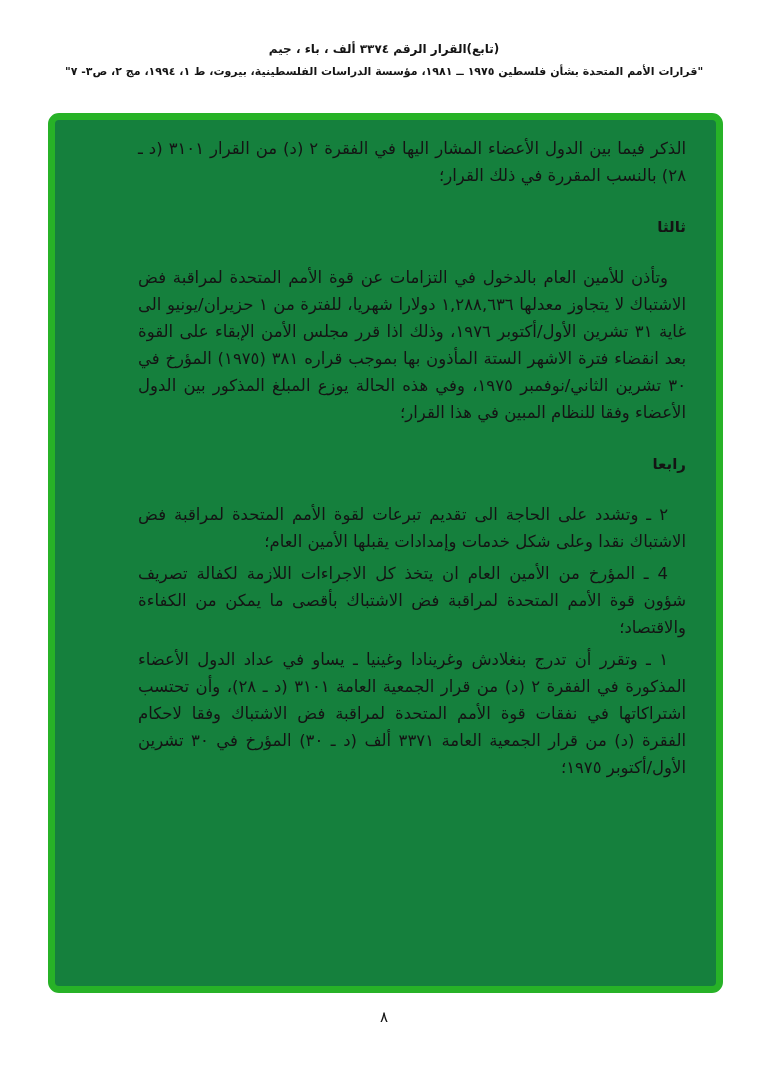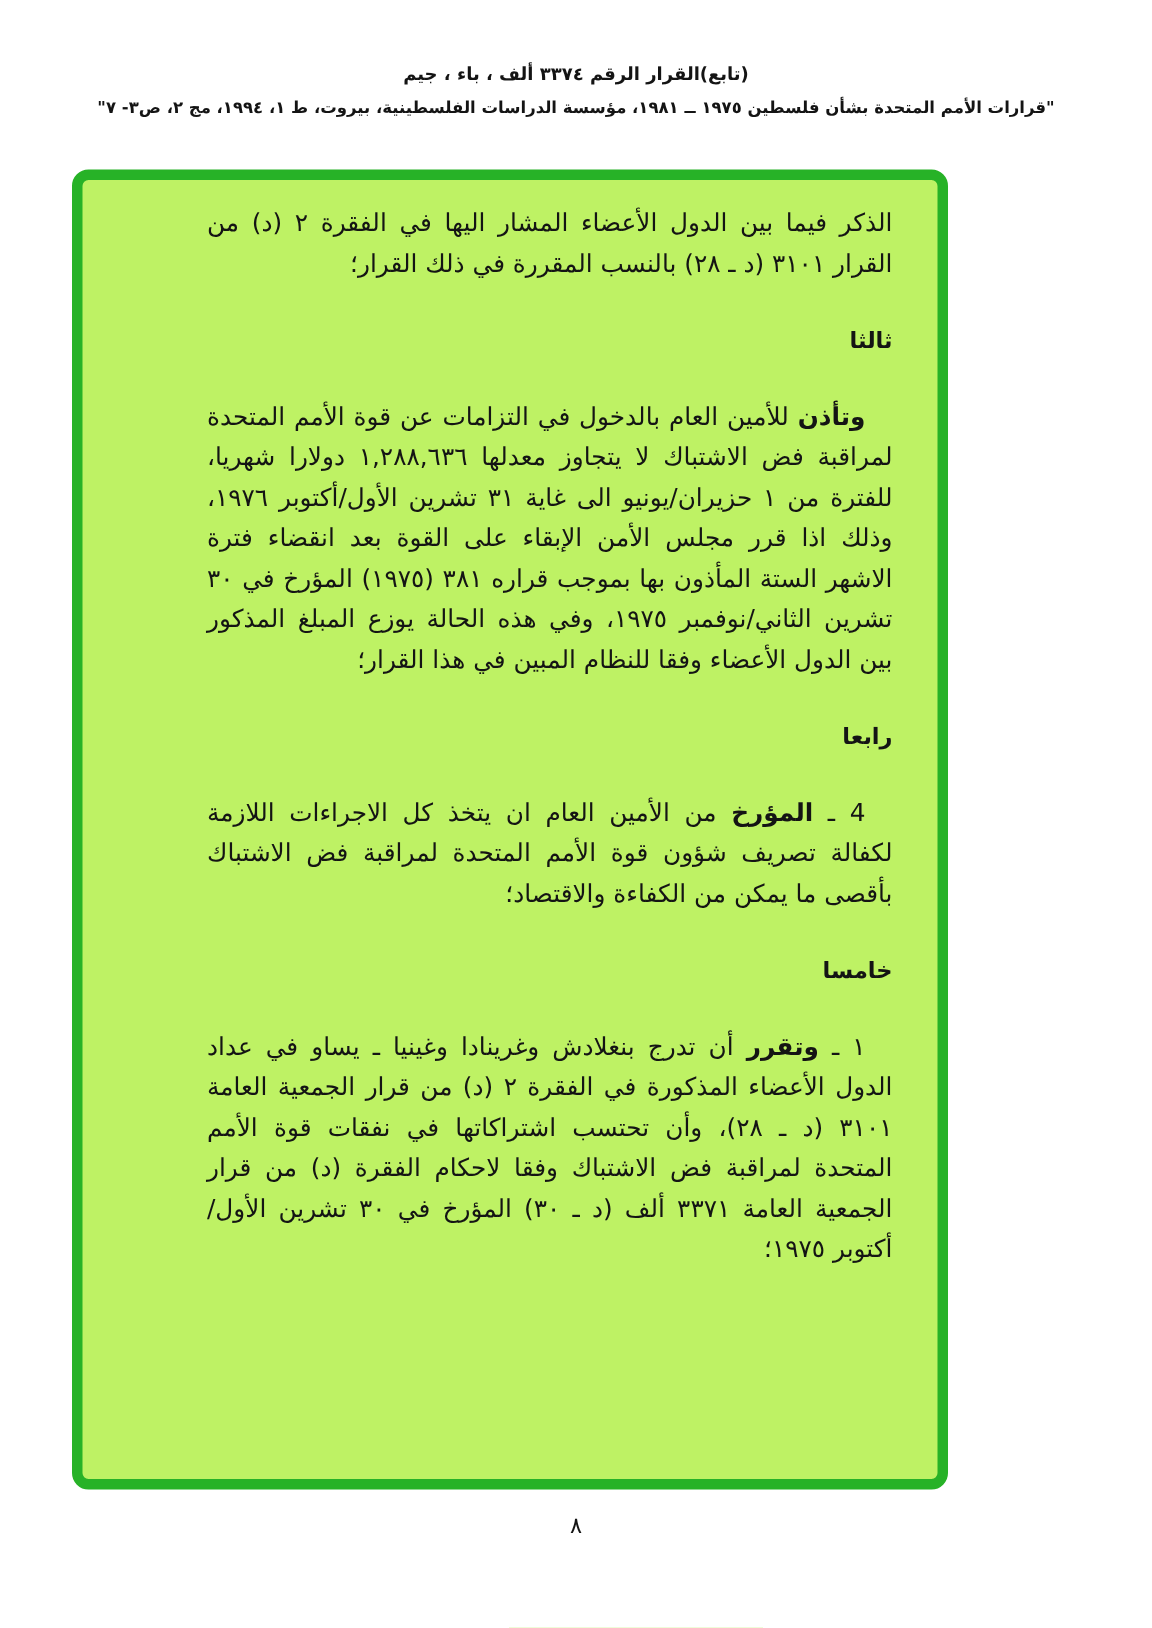--- a/index.html
+++ b/index.html
@@ -27,44 +27,44 @@
   }
   .citation {
     font-weight: bold;
     font-size: 11px;
     margin-top: 9px;
     white-space: nowrap;
   }
   .frame {
     position: absolute;
     left: 48px; top: 113px;
-    width: 584px; height: 880px;
+    width: 675px; height: 880px;
     border: 7px solid #27b227;
     border-radius: 11px;
     box-sizing: border-box;
-    background: #bef264;
+    background: #15803d;
     padding-left: 45px;
   }
   .content {
     direction: rtl;
     padding: 15px 30px 0 38px;
     font-size: 16.5px;
     line-height: 27px;
     text-align: justify;
     text-align-last: auto;
   }
   p.para { margin: 0; }
   p.first-indent { text-indent: 18px; }
   p.num-para { margin-top: 5px; }
   h2.sec-heading {
     font-size: 15px;
     font-weight: bold;
     margin: 25px 0 23px 0;
   }
-  .lead { font-weight: bold; }
+  .lead { font-weight: normal; }
   .footer {
     position: absolute;
     left: 0; right: 0;
     top: 1008px;
     text-align: center;
     font-size: 15px;
     color: #141414;
   }
 </style>
 </head>
@@ -82,24 +82,24 @@
 
       <p class="para">الذكر فيما بين الدول الأعضاء المشار اليها في الفقرة ٢ (د) من القرار ٣١٠١ (د ـ ٢٨) بالنسب المقررة في ذلك القرار؛</p>
 
       <h2 class="sec-heading">ثالثا</h2>
 
       <p class="para first-indent"><span class="lead">وتأذن</span><span> للأمين العام بالدخول في التزامات عن قوة الأمم المتحدة لمراقبة فض الاشتباك لا يتجاوز معدلها ١,٢٨٨,٦٣٦ دولارا شهريا، للفترة من ١ حزيران/يونيو الى غاية ٣١ تشرين الأول/أكتوبر ١٩٧٦، وذلك اذا قرر مجلس الأمن الإبقاء على القوة بعد انقضاء فترة الاشهر الستة المأذون بها بموجب قراره ٣٨١ (١٩٧٥) المؤرخ في ٣٠ تشرين الثاني/نوفمبر ١٩٧٥، وفي هذه الحالة يوزع المبلغ المذكور بين الدول الأعضاء وفقا للنظام المبين في هذا القرار؛</span></p>
 
       <h2 class="sec-heading">رابعا</h2>
 
 
+      <p class="para first-indent num-para"><span>٢ ـ </span><span class="lead">وتشدد</span><span> على الحاجة الى تقديم تبرعات لقوة الأمم المتحدة لمراقبة فض الاشتباك نقدا وعلى شكل خدمات وإمدادات يقبلها الأمين العام؛</span></p>
 
       <p class="para first-indent num-para"><span>4 ـ </span><span class="lead">المؤرخ</span><span> من الأمين العام ان يتخذ كل الاجراءات اللازمة لكفالة تصريف شؤون قوة الأمم المتحدة لمراقبة فض الاشتباك بأقصى ما يمكن من الكفاءة والاقتصاد؛</span></p>
 
-      <h2 class="sec-heading">خامسا</h2>
 
       <p class="para first-indent num-para"><span>١ ـ </span><span class="lead">وتقرر</span><span> أن تدرج بنغلادش وغرينادا وغينيا ـ يساو في عداد الدول الأعضاء المذكورة في الفقرة ٢ (د) من قرار الجمعية العامة ٣١٠١ (د ـ ٢٨)، وأن تحتسب اشتراكاتها في نفقات قوة الأمم المتحدة لمراقبة فض الاشتباك وفقا لاحكام الفقرة (د) من قرار الجمعية العامة ٣٣٧١ ألف (د ـ ٣٠) المؤرخ في ٣٠  تشرين الأول/أكتوبر ١٩٧٥؛</span></p>
 
     </div>
   </div>
 
   <div class="footer">
     <span>٨</span>
   </div>
 

